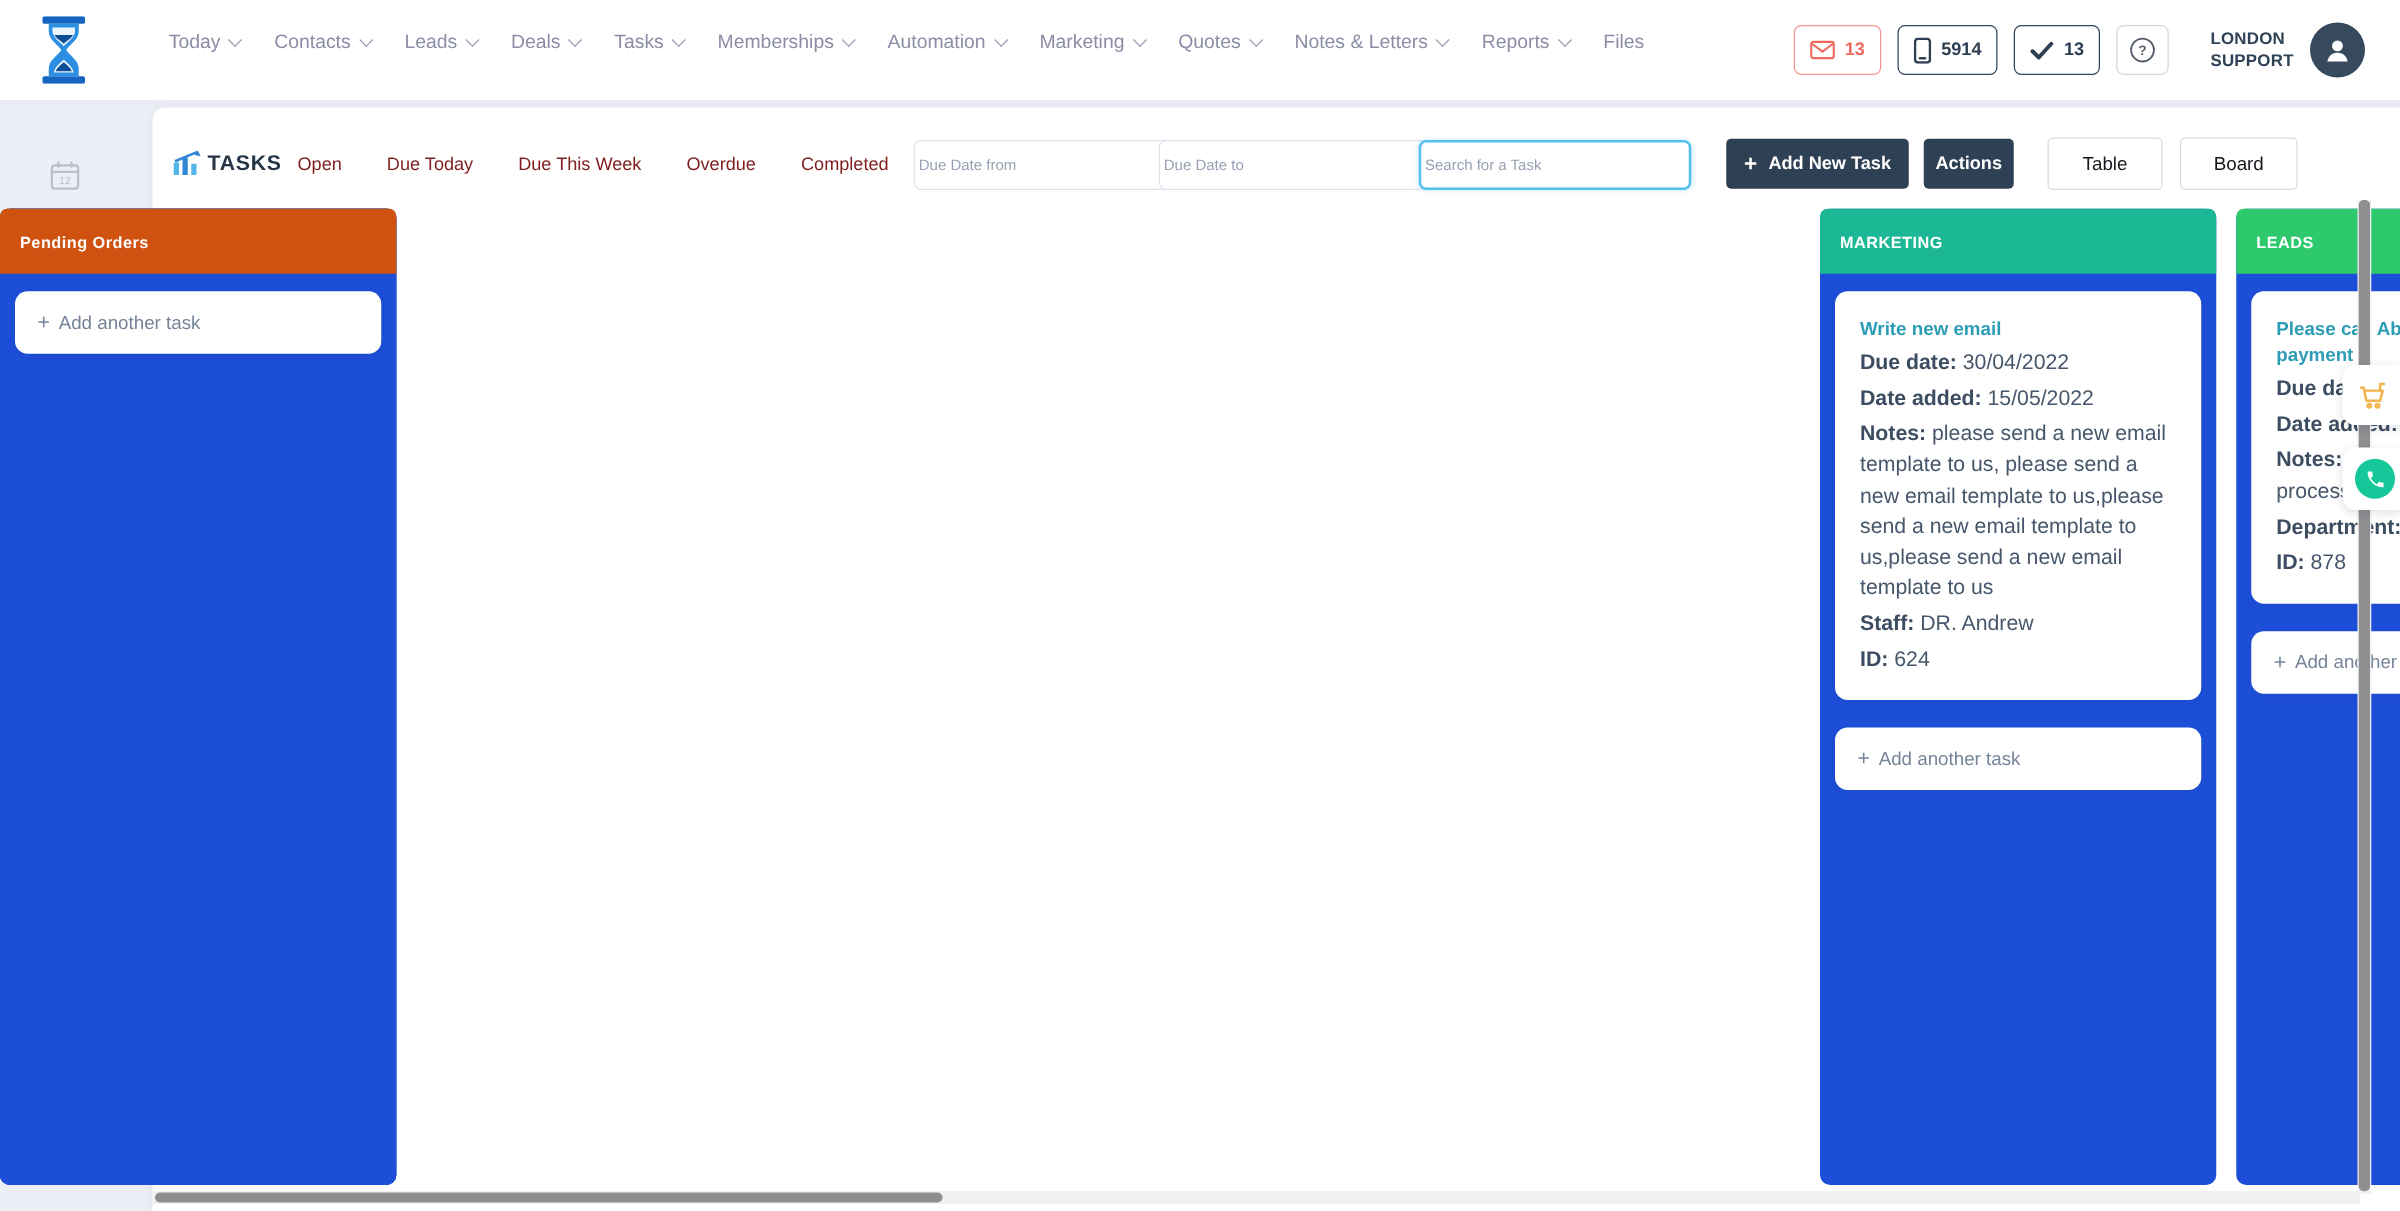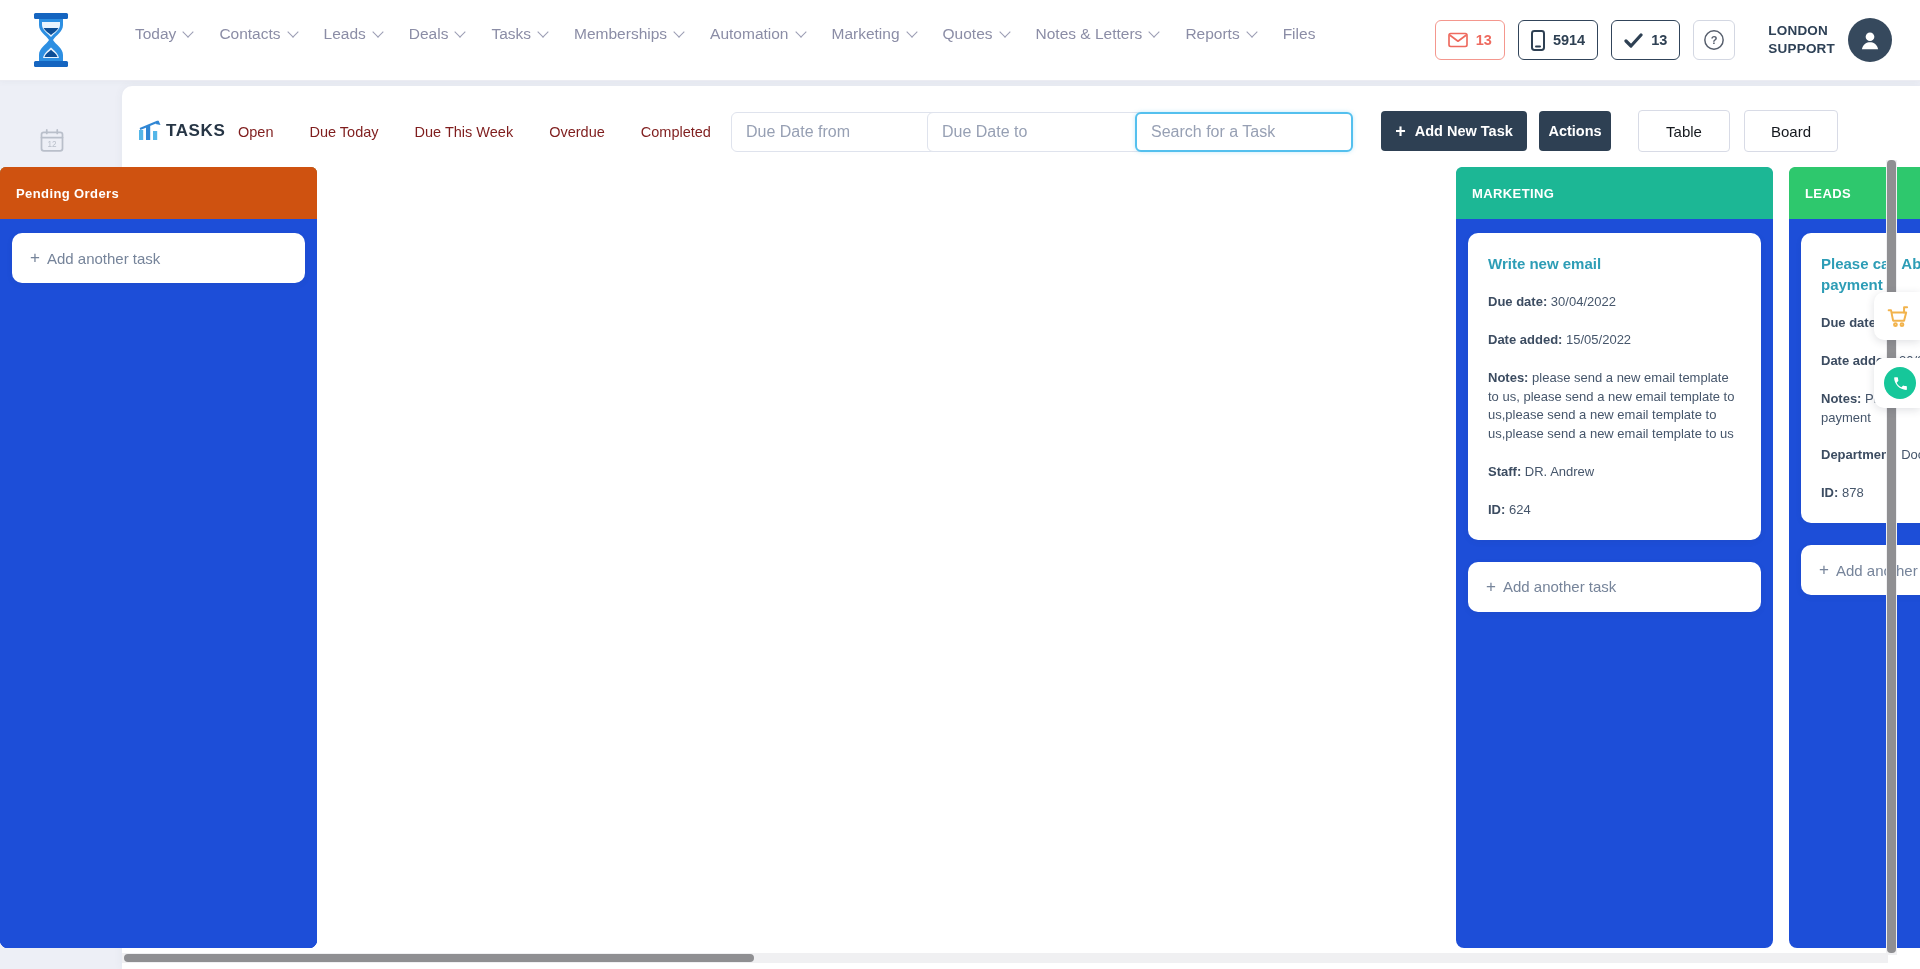--- a/index.html
+++ b/index.html
@@ -37,42 +37,42 @@
 
   
   .side-icon { position:absolute; left:38px; width:28px; height:28px; cursor:pointer; }
 
   
   .tb-title { position:absolute; left:166px; top:121px; font-size:17px; font-weight:700; color:#263545; letter-spacing:.6px; }
   .tb-chart { position:absolute; left:138px; top:120px; }
   .filters { position:absolute; left:238px; top:124px; display:flex; gap:36px; }
   .filter { font-size:14.5px; color:#7f1d1d; cursor:pointer; white-space:nowrap; }
   .tb-input { position:absolute; top:112px; height:40px; width:218px; border:1px solid #dfe3ed; border-radius:6px;
-              padding:0 14px; font-size:16px; color:#3c4656; outline:none; background:#fff; font-family:inherit; }
+              padding:0 3px; font-size:12px; color:#3c4656; outline:none; background:#fff; font-family:inherit; }
   .tb-input::placeholder { color:#97a0b4; }
   .tb-input.task-search { border:2px solid #54c0ee; box-shadow:0 0 4px rgba(84,192,238,.35); }
   .btn-dark { position:absolute; top:111px; height:40px; background:#2e4053; color:#fff; border:none; border-radius:4px;
               font-size:14.5px; font-weight:600; cursor:pointer; display:flex; align-items:center; justify-content:center;
               gap:9px; font-family:inherit; }
   .btn-view { position:absolute; top:110px; height:42px; background:#fff; color:#14181d; border:1px solid #d8dbe6;
               border-radius:4px; font-size:15px; cursor:pointer; display:flex; align-items:center; justify-content:center;
               font-family:inherit; }
   .plus-glyph { font-size:18px; font-weight:700; line-height:1; }
 
   
   .col { position:absolute; top:167px; width:317px; height:781px; background:#1d4ed8; border-radius:8px; }
   .col:nth-of-type(1){ left:130px; } .col:nth-of-type(2){ left:462px; } .col:nth-of-type(3){ left:792px; }
   .col:nth-of-type(4){ left:1125px; } .col:nth-of-type(5){ left:1456px; } .col:nth-of-type(6){ left:1789px; }
   .col-head { height:52px; border-radius:6px 6px 0 0; display:flex; align-items:center; padding:0 16px;
               color:#fff; font-size:13px; font-weight:700; letter-spacing:.4px; }
   .col-body { padding:14px 12px 12px; }
   .card { background:#fff; border-radius:10px; box-shadow:0 2px 6px rgba(40,50,70,.07); padding:16px 20px 20px;
           margin-bottom:22px; cursor:pointer; }
   .card-title { color:#2d9db6; font-size:15px; font-weight:600; line-height:1.4; margin:4px 0 2px; }
-  .card p.field { margin-top:19px; font-size:13px; line-height:1.45; color:#46566b; }
+  .card p.field { margin-top:4px; font-size:17px; line-height:1.45; color:#46566b; }
   .card p.field b { font-weight:700; color:#3c4c61; }
   .add-card { background:#fff; border-radius:10px; box-shadow:0 2px 6px rgba(40,50,70,.07); height:50px;
               display:flex; align-items:center; gap:7px; padding:0 18px; color:#76849a; font-size:15px;
               cursor:pointer; white-space:nowrap; }
   .add-card .plus { font-size:17px; font-weight:400; }
 
   
   .vscroll-track { position:absolute; left:1886px; top:160px; width:11px; height:795px; background:#f0f0f2; z-index:5; }
   .vscroll-thumb { position:absolute; left:1887px; top:160px; width:9px; height:793px; background:#8f8f92; border-radius:4px; z-index:5; cursor:grab; }
   .hscroll-track { position:absolute; left:122px; top:953px; width:1766px; height:10px; background:#f0f0f2; z-index:5; }

